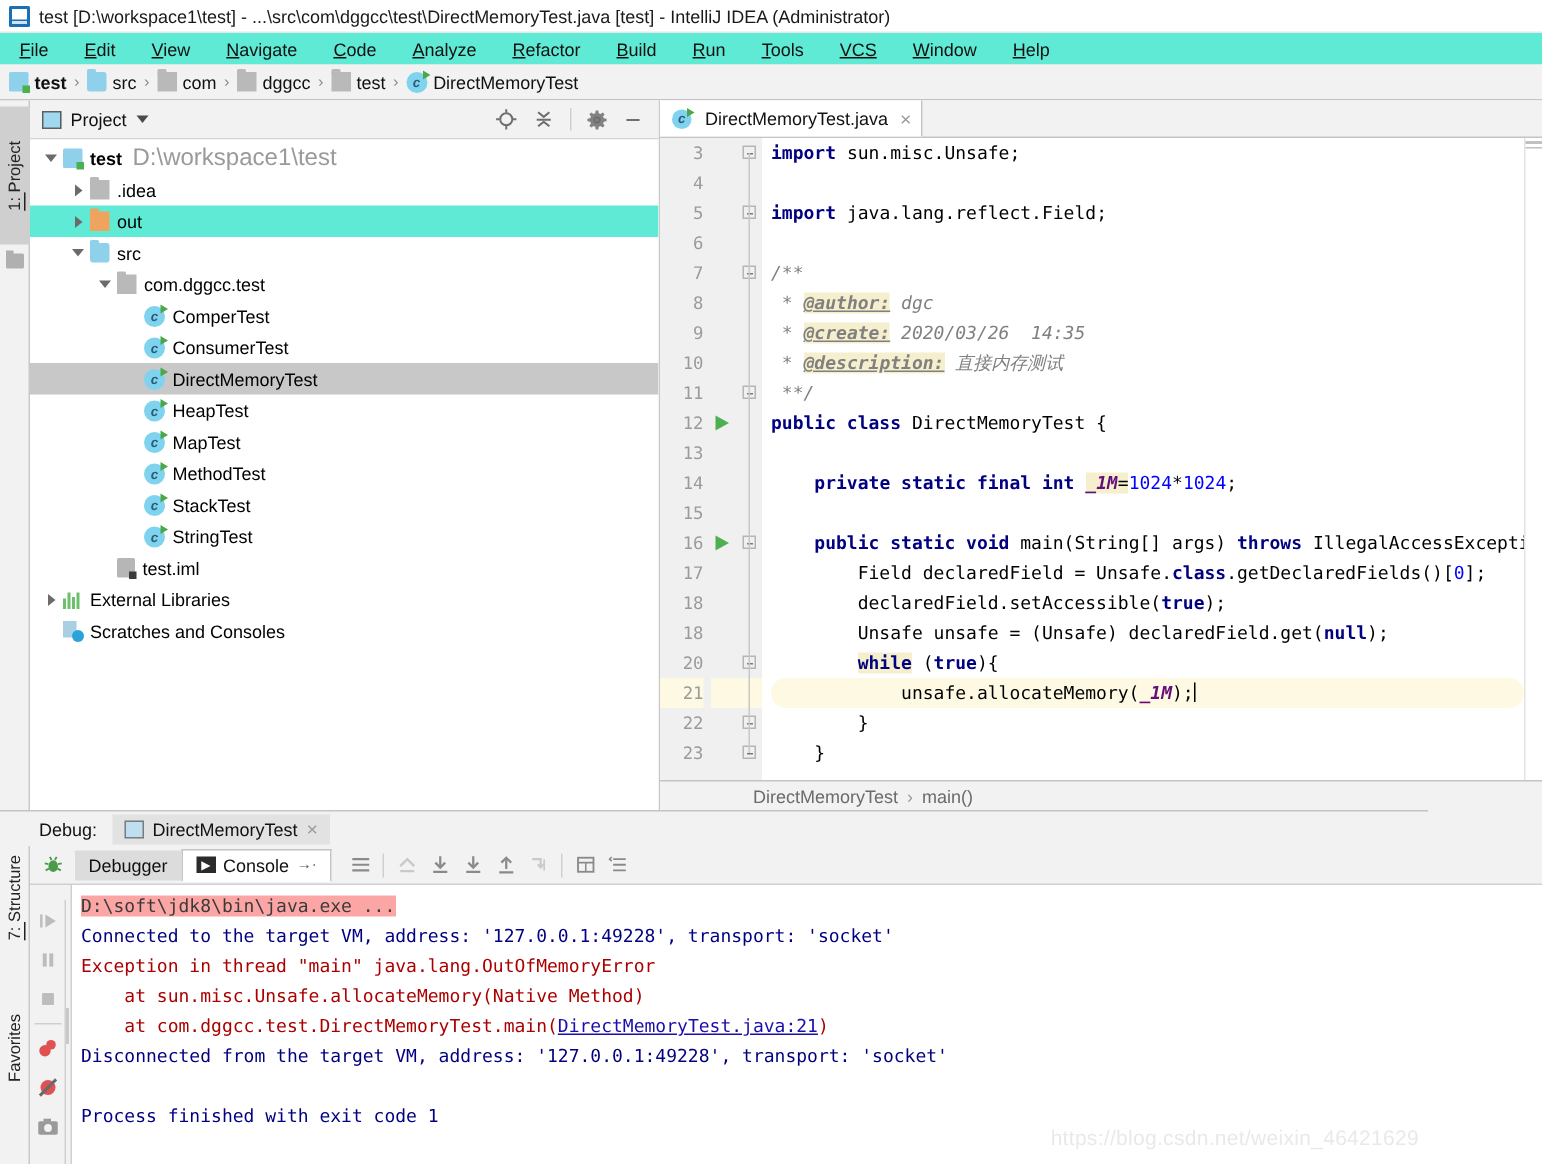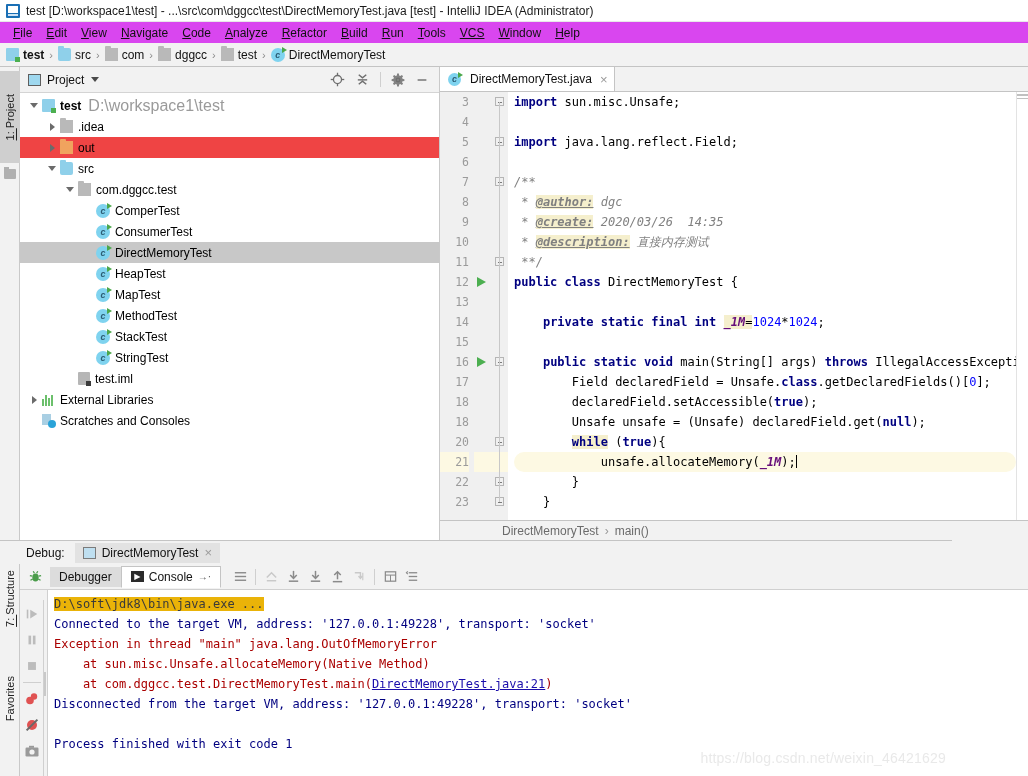--- a/index.html
+++ b/index.html
@@ -32,23 +32,23 @@
     width: 10px; height: 7px; background: #fff;
   }
   .win-ico::after {
     content: ""; position: absolute; left: 2px; top: 10px;
     width: 10px; height: 2px; background: #cfe3f5;
   }
   .titlebar .ttl { white-space: nowrap; }
 
   
   .menubar {
-    height: 21px; background: #d946ef;
+    height: 21px; background: #5eead4;
     display: flex; align-items: center;
-    padding-left: 6px; gap: 0px;
+    padding-left: 6px; gap: 10px;
   }
   .menubar .mi {
     padding: 2px 7px; font-size: 12px; color: #111;
     cursor: default; white-space: nowrap;
   }
   .menubar .mi .mn { text-decoration: underline; }
 
   
   .navbar {
     height: 24px; background: #f2f2f2;
@@ -128,21 +128,21 @@
   .proj-tools { margin-left: auto; display: flex; align-items: center; gap: 10px; padding-right: 6px; }
   .proj-tools .ti { color: #6e6e6e; display: flex; align-items: center; }
   .hsep { width: 1px; height: 15px; background: #cfcfcf; }
 
   .tree { flex: 1; overflow: hidden; padding-top: 2px; background: #fff; position: relative; }
   .trow {
     height: 21px; display: flex; align-items: center;
     font-size: 12px; color: #000; white-space: nowrap; padding-right: 4px;
   }
   .trow.sel { background: #c8c8c8; }
-  .trow.hl  { background: #ef4444; }
+  .trow.hl  { background: #5eead4; }
   .tw { width: 16px; flex: none; display: flex; align-items: center; justify-content: center; }
   .arrow-r { width: 0; height: 0; border-top: 4px solid transparent; border-bottom: 4px solid transparent; border-left: 5px solid #6b6b6b; }
   .arrow-d { width: 0; height: 0; border-left: 4px solid transparent; border-right: 4px solid transparent; border-top: 5px solid #6b6b6b; }
   .tlabel { margin-left: 1px; }
   .tlabel.bold { font-weight: bold; }
   .tpath { color: #9a9a9a; margin-left: 7px; font-size: 16px; }
   .ic-iml { width: 12px; height: 13px; background: #b6b6b6; position: relative; border-radius: 1px; }
   .ic-iml::after { content:""; position:absolute; right:-1px; bottom:-1px; width:5px; height:5px; background:#3b3b3b; }
   .ic-lib { width: 13px; height: 12px; position: relative; flex: none; }
   .ic-lib i { position: absolute; bottom: 0; width: 2px; background: #6cc06c; }
@@ -257,21 +257,21 @@
   .console {
     flex: 1; background: #fff; overflow: hidden;
     font-family: "DejaVu Sans Mono", monospace; font-size: 12px;
     padding: 4px 0 0 6px; position: relative; min-width: 0;
   }
   .coline { height: 20px; line-height: 20px; white-space: pre; }
   .c-grey { color: #3a3a3a; }
   .c-blue { color: #000080; }
   .c-red  { color: #aa0000; }
   .c-link { color: #1a0dab; text-decoration: underline; }
-  .cmdhl { background: #eab308; }
+  .cmdhl { background: #fca5a5; }
 
   .watermark {
     position: absolute; right: 6px; bottom: 10px;
     font-size: 14px; color: #e9e9e9; letter-spacing: 0.2px;
     font-family: "Liberation Sans", sans-serif;
   }
 </style>
 </head>
 <body>
 

